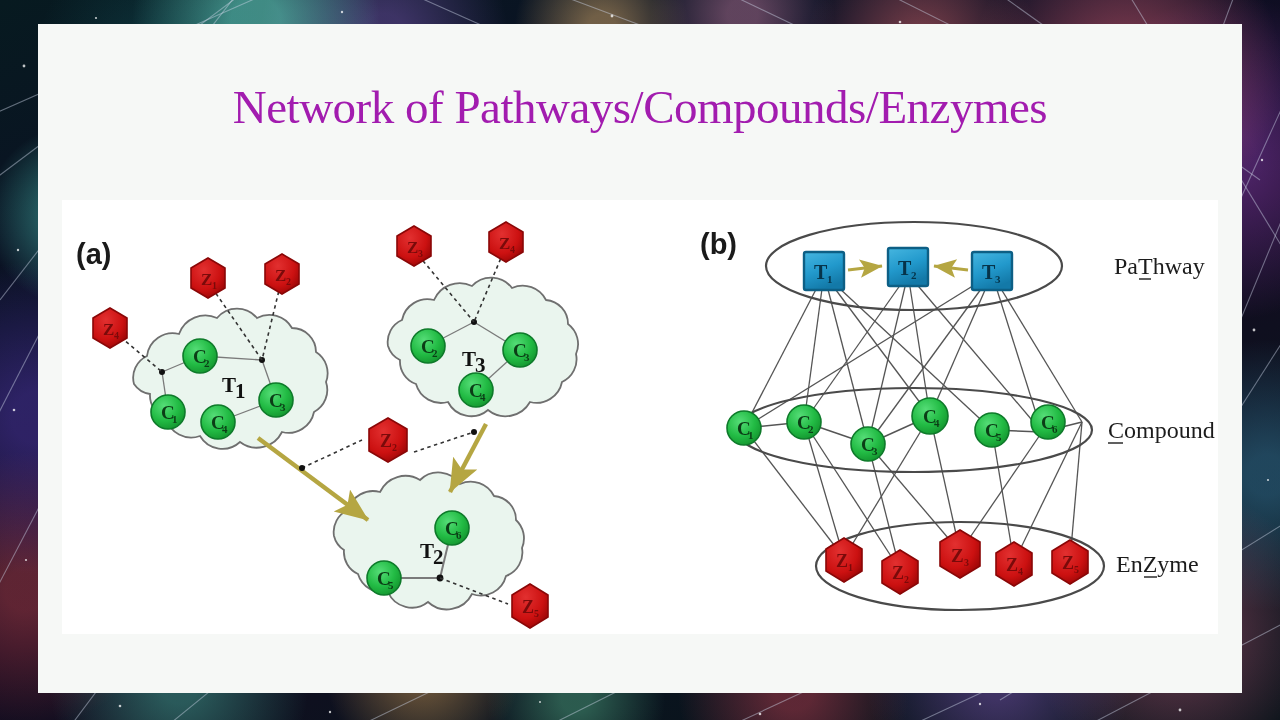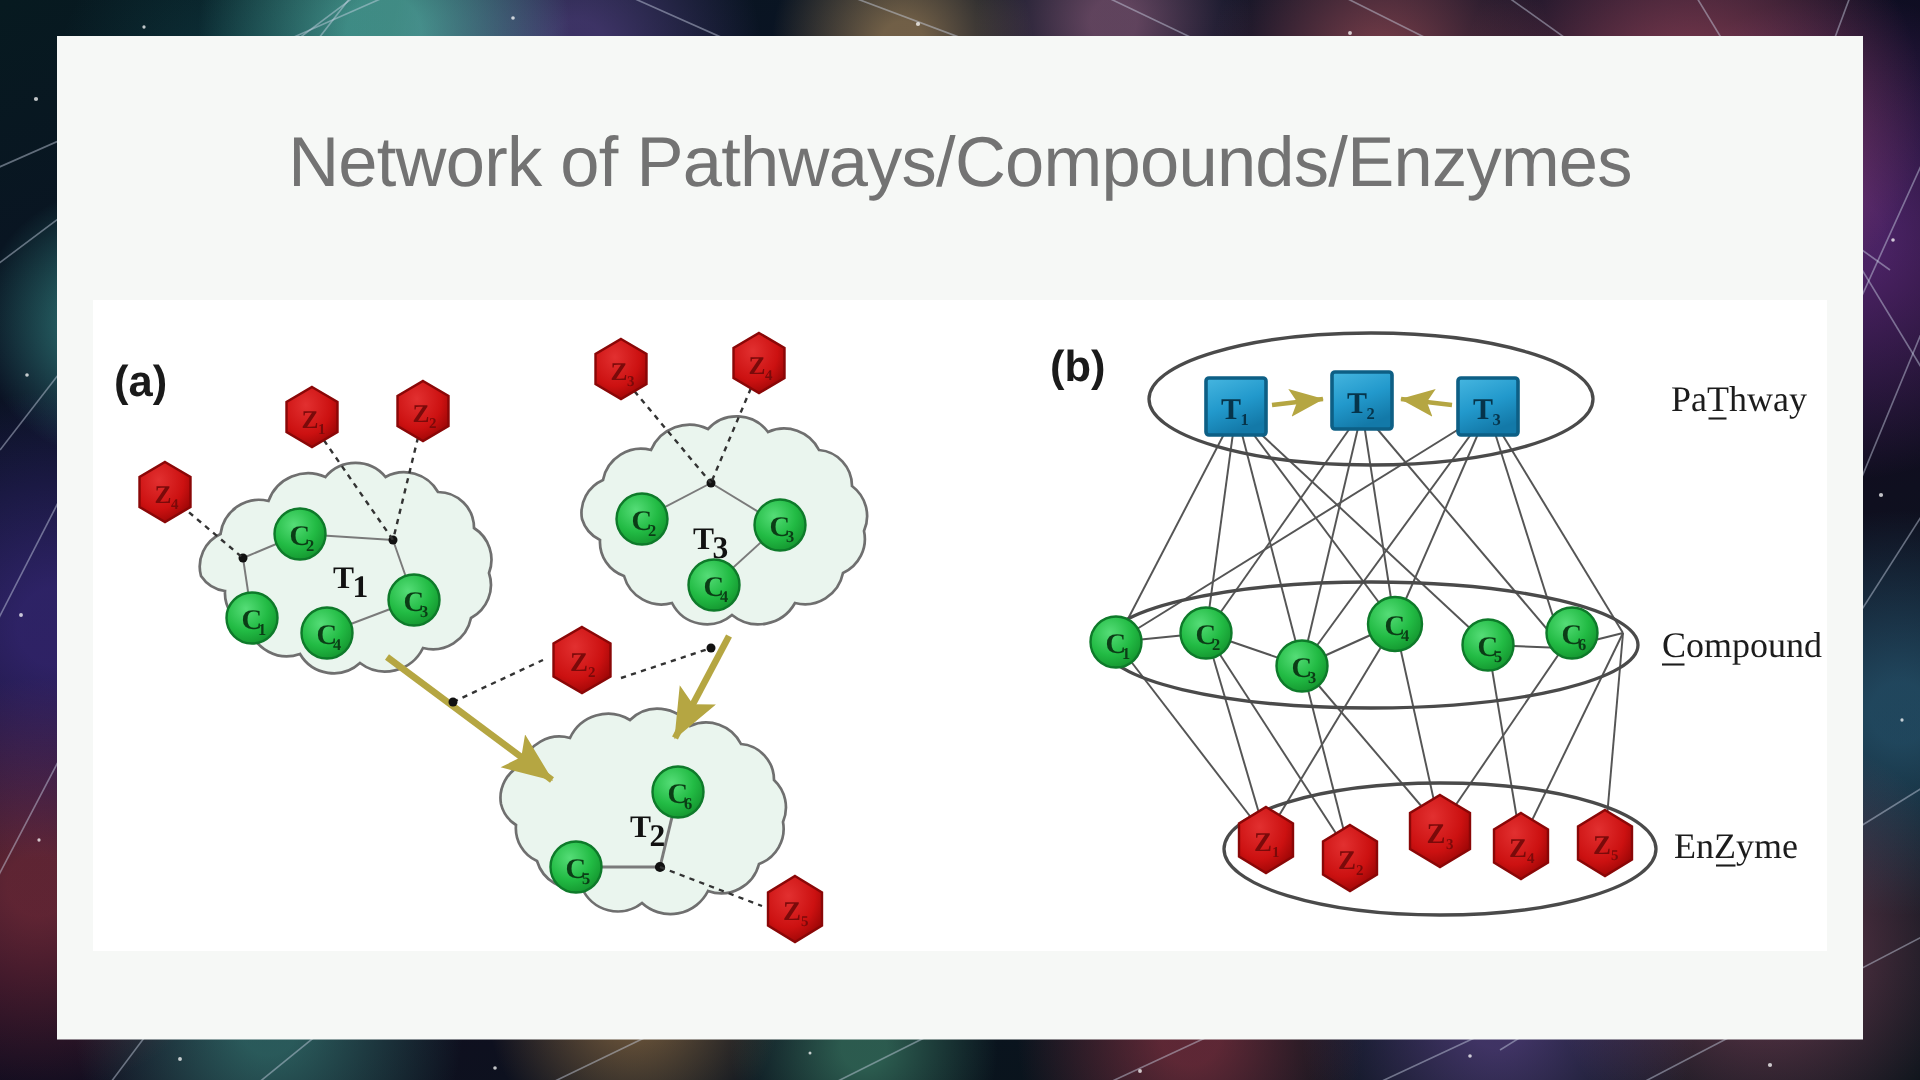--- a/index.html
+++ b/index.html
@@ -55,24 +55,24 @@
     height: 669px;
     background: #f6f8f6;
   }
 
   #title {
     position: absolute;
     left: 0;
     top: 56px;
     width: 1204px;
     text-align: center;
-    font-family: Liberation Sans, sans-serif;
+    font-family: Liberation Serif, serif;
     font-size: 47px;
     font-weight: 400;
-    color: #737373;
+    color: #a21caf;
     letter-spacing: -0.5px;
     white-space: nowrap;
   }
 
   
   #figure {
     position: absolute;
     left: 24px;
     top: 176px;
     width: 1156px;

